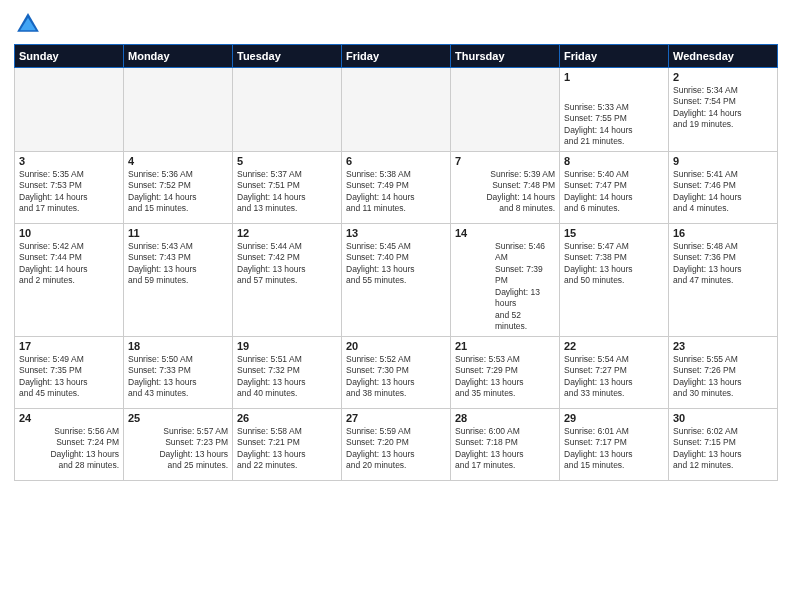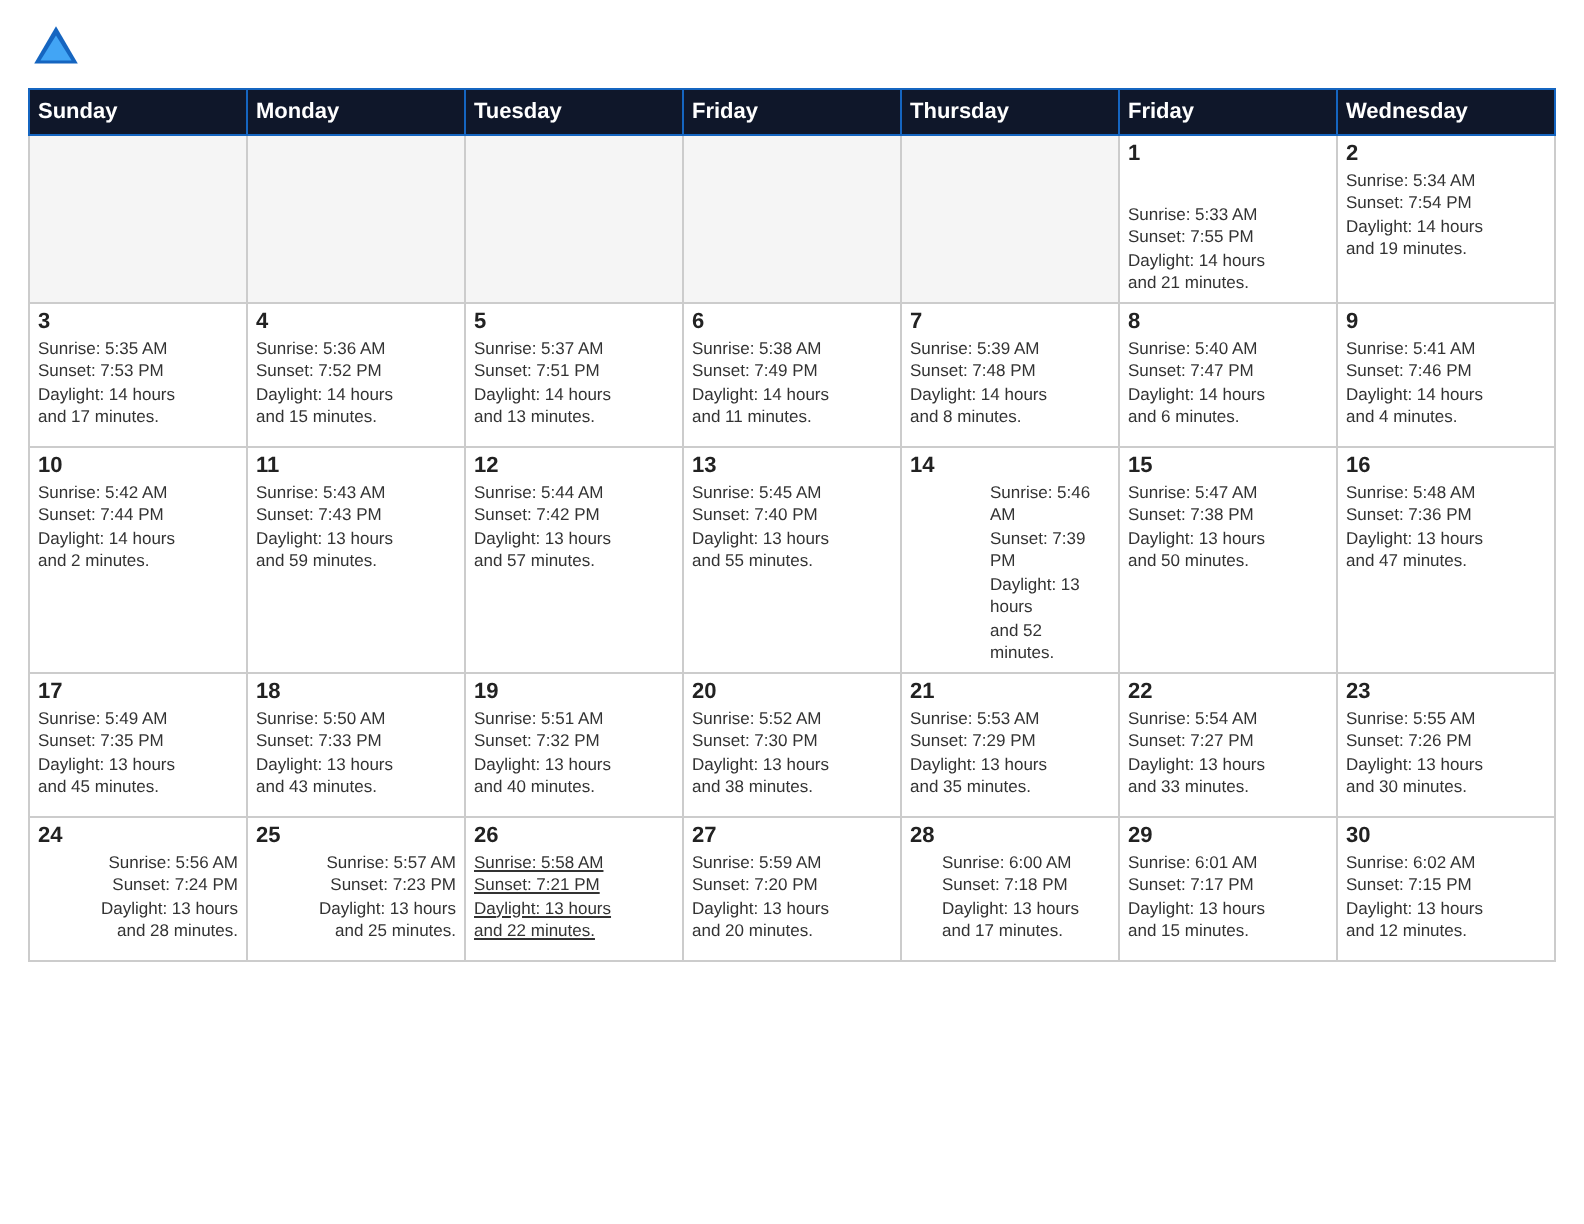--- a/index.html
+++ b/index.html
@@ -175,21 +175,21 @@
           </td>
           <td>
             <span class="day-number">6</span>
             <div class="day-info" style="white-space: pre-line;">Sunrise: 5:38 AM
 Sunset: 7:49 PM
 Daylight: 14 hours
 and 11 minutes.</div>
           </td>
           <td>
             <span class="day-number">7</span>
-            <div class="day-info" style="white-space: pre-line;">Sunrise: 5:39 AM
+            <div class="day-info" style="white-space: pre-line; text-align: right;">Sunrise: 5:39 AM
 Sunset: 7:48 PM
 Daylight: 14 hours
 and 8 minutes.</div>
           </td>
           <td>
             <span class="day-number">8</span>
             <div class="day-info" style="white-space: pre-line;">Sunrise: 5:40 AM
 Sunset: 7:47 PM
 Daylight: 14 hours
 and 6 minutes.</div>
@@ -314,35 +314,35 @@
           </td>
           <td>
             <span class="day-number">25</span>
             <div class="day-info" style="white-space: pre-line; text-align: right;">Sunrise: 5:57 AM
 Sunset: 7:23 PM
 Daylight: 13 hours
 and 25 minutes.</div>
           </td>
           <td>
             <span class="day-number">26</span>
-            <div class="day-info" style="white-space: pre-line; text-decoration: underline;">Sunrise: 5:58 AM
+            <div class="day-info" style="white-space: pre-line;">Sunrise: 5:58 AM
 Sunset: 7:21 PM
 Daylight: 13 hours
 and 22 minutes.</div>
           </td>
           <td>
             <span class="day-number">27</span>
             <div class="day-info" style="white-space: pre-line;">Sunrise: 5:59 AM
 Sunset: 7:20 PM
 Daylight: 13 hours
 and 20 minutes.</div>
           </td>
           <td>
             <span class="day-number">28</span>
-            <div class="day-info" style="white-space: pre-line; margin-left: 16px;">Sunrise: 6:00 AM
+            <div class="day-info" style="white-space: pre-line;">Sunrise: 6:00 AM
 Sunset: 7:18 PM
 Daylight: 13 hours
 and 17 minutes.</div>
           </td>
           <td>
             <span class="day-number">29</span>
             <div class="day-info" style="white-space: pre-line;">Sunrise: 6:01 AM
 Sunset: 7:17 PM
 Daylight: 13 hours
 and 15 minutes.</div>

